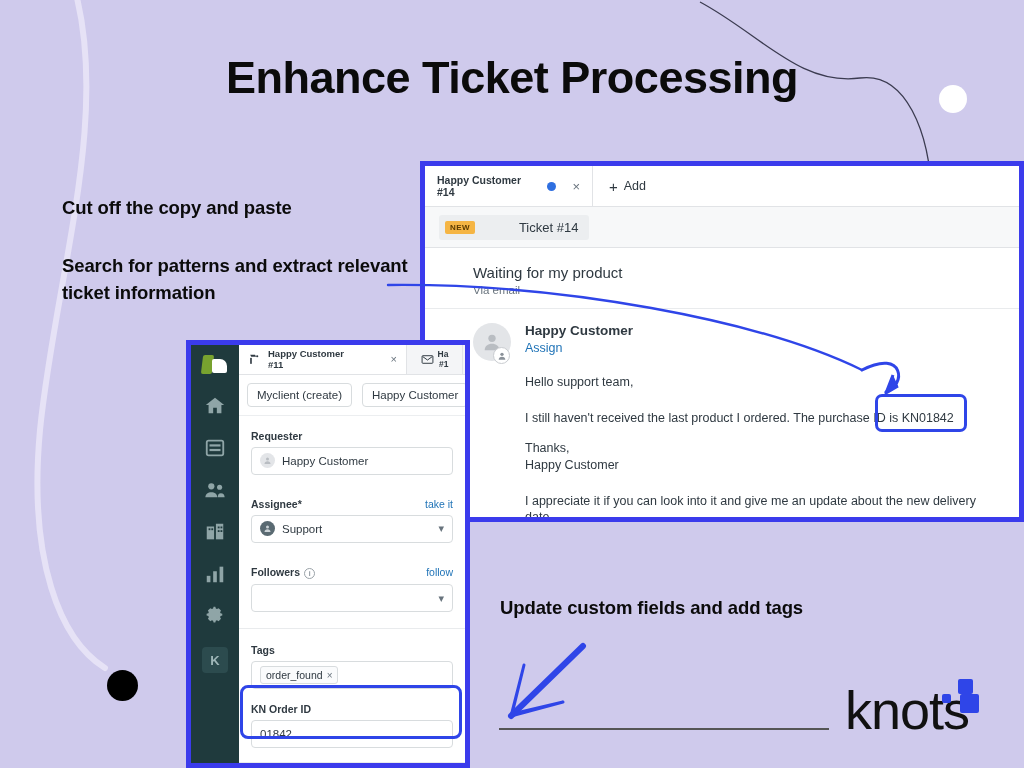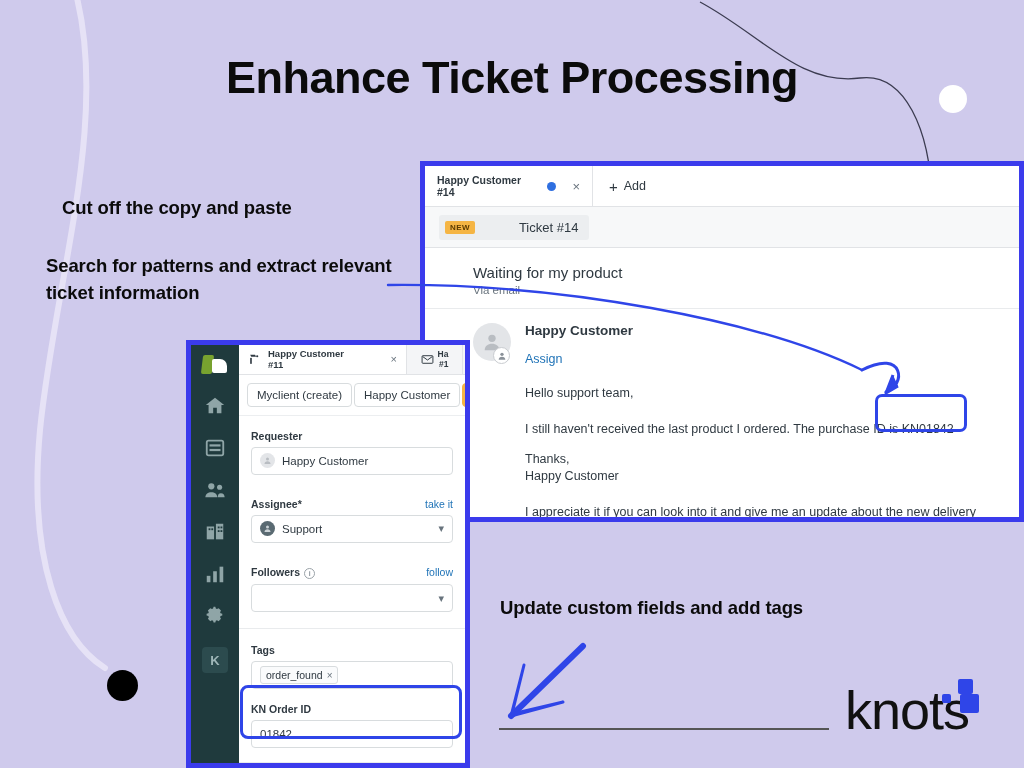--- a/index.html
+++ b/index.html
@@ -32,21 +32,21 @@
     color: #0b0b0b;
   }
 
   
   .bullet-a {
     position: absolute; left: 62px; top: 197px;
     font-size: 18.5px; font-weight: 700; color: #0b0b0b;
     letter-spacing: -0.1px;
   }
   .bullet-b {
-    position: absolute; left: 46px; top: 252px; width: 370px;
+    position: absolute; left: 62px; top: 252px; width: 370px;
     font-size: 18.5px; font-weight: 700; color: #0b0b0b;
     line-height: 1.48; letter-spacing: -0.1px;
   }
   .bullet-c {
     position: absolute; left: 500px; top: 597px;
     font-size: 18.5px; font-weight: 700; color: #0b0b0b;
     letter-spacing: -0.1px;
   }
   .underline-rule {
     position: absolute; left: 499px; top: 728px;
@@ -125,21 +125,21 @@
   .avatar svg { width: 22px; height: 22px; fill: #b9bdc2; }
   .avatar-badge {
     position: absolute; left: 20px; top: 24px;
     width: 17px; height: 17px; border-radius: 50%;
     background: #ffffff; border: 1px solid #c9ccd0;
     display: flex; align-items: center; justify-content: center;
   }
   .avatar-badge svg { width: 10px; height: 10px; fill: #8a9199; }
 
   .conv-name { font-size: 13.5px; font-weight: 700; color: #2f3941; }
-  .conv-assign { font-size: 12.5px; color: #1f73b7; margin-top: 14px; }
+  .conv-assign { font-size: 12.5px; color: #1f73b7; margin-top: 3px; }
   .conv-to { font-size: 12.5px; color: #2f3941; margin-top: 9px; }
   .conv-to .lnk { color: #1f73b7; }
   .conv-para { font-size: 12.5px; color: #2f3941; margin-top: 19px; line-height: 1.35; }
   .conv-para.tight { margin-top: 13px; }
   .conv-para .sig { display: block; }
 
   .hl-box {
     position: absolute; left: 875px; top: 394px;
     width: 92px; height: 38px;
     border: 3px solid #2f45e8; border-radius: 7px;
@@ -179,21 +179,21 @@
   }
   .zb-tab.partial { flex: 0 0 56px; background: #f4f5f7; justify-content: center; gap: 4px; text-align: right; }
   .zb-tab-icon { width: 13px; height: 13px; fill: #2f3941; }
   .zb-tab-t { font-size: 9.5px; font-weight: 700; color: #2f3941; line-height: 1.2; white-space: nowrap; }
   .zb-tab-x { margin-left: auto; font-size: 11px; color: #68737d; }
   .zb-part-text { font-size: 8.5px; font-weight: 700; color: #2f3941; line-height: 1.2; }
 
   .zb-pills { display: flex; gap: 0; padding: 8px 0 8px 8px; background: #ffffff; border-bottom: 1px solid #eceef0; }
   .zb-pill {
     font-size: 11.5px; color: #2f3941; padding: 5px 9px;
-    border: 1px solid #d8dcde; border-radius: 4px; margin-right: 2px;
+    border: 1px solid #d8dcde; border-radius: 4px; margin-right: 10px;
     white-space: nowrap;
   }
   .zb-pill.badge-pill { background: #f5b544; color: #5c3b00; font-size: 8px; font-weight: 700; padding: 5px 4px; border-color: #f5b544; }
 
   .zb-form { padding: 14px 12px 0 12px; flex: 1; }
   .fld-label { font-size: 10.5px; font-weight: 700; color: #2f3941; }
   .fld-row { display: flex; align-items: baseline; justify-content: space-between; }
   .fld-link { font-size: 10.5px; color: #1f73b7; }
   .fld-box {
     margin-top: 5px; height: 28px;

